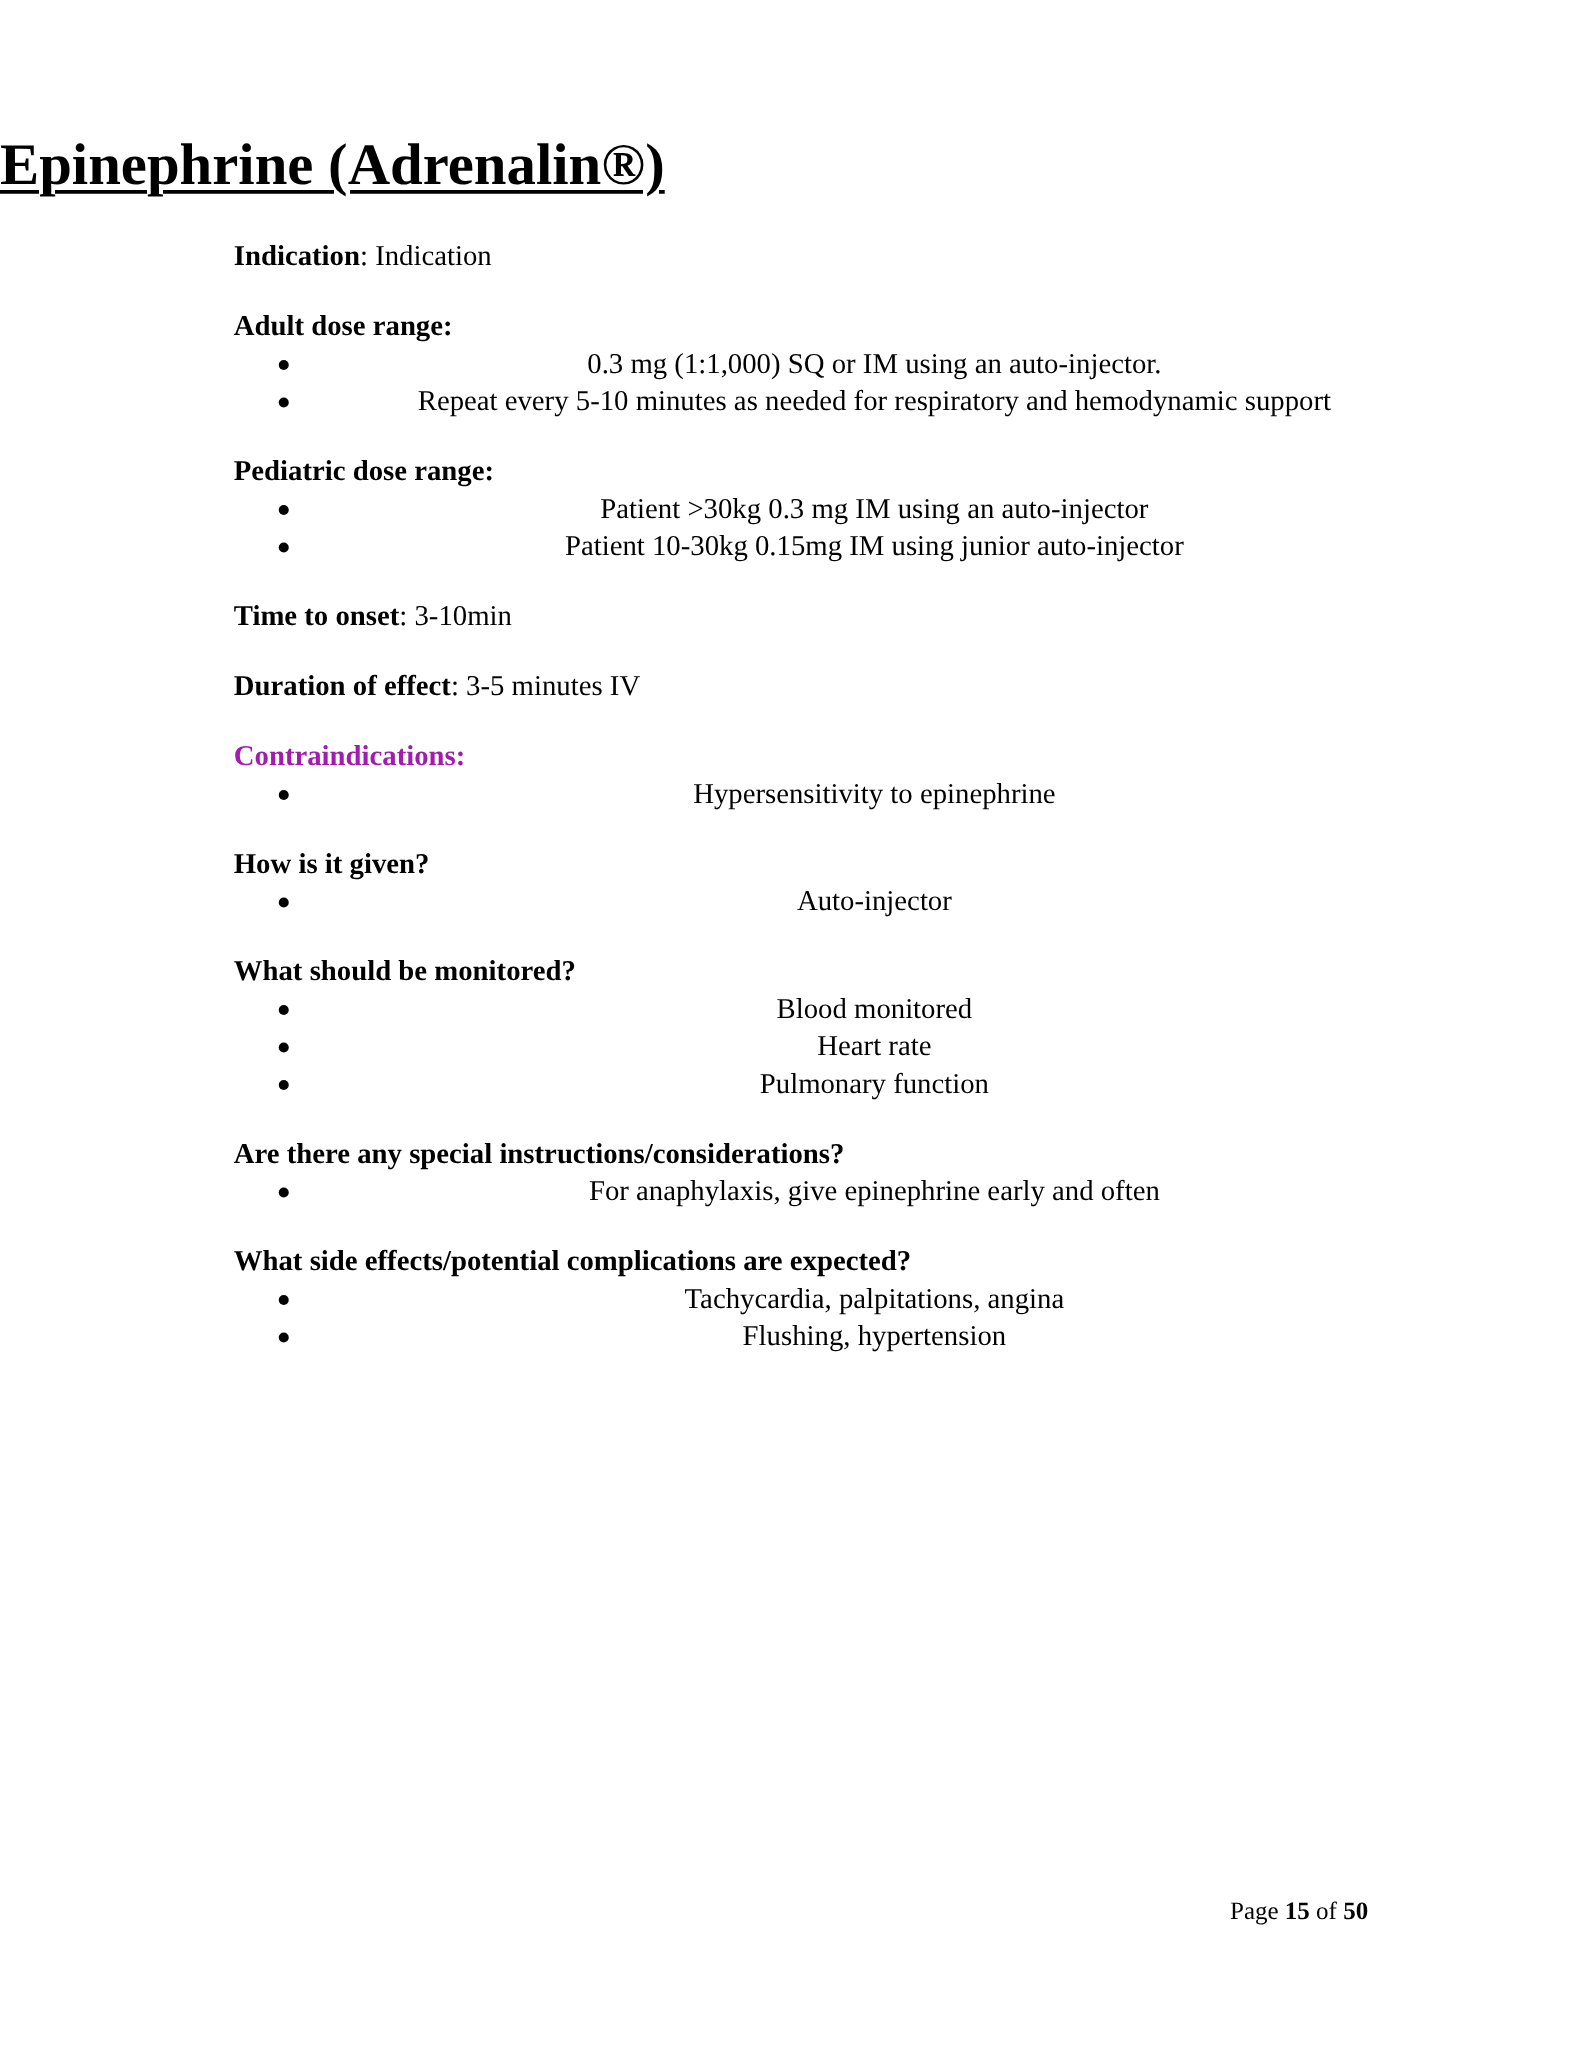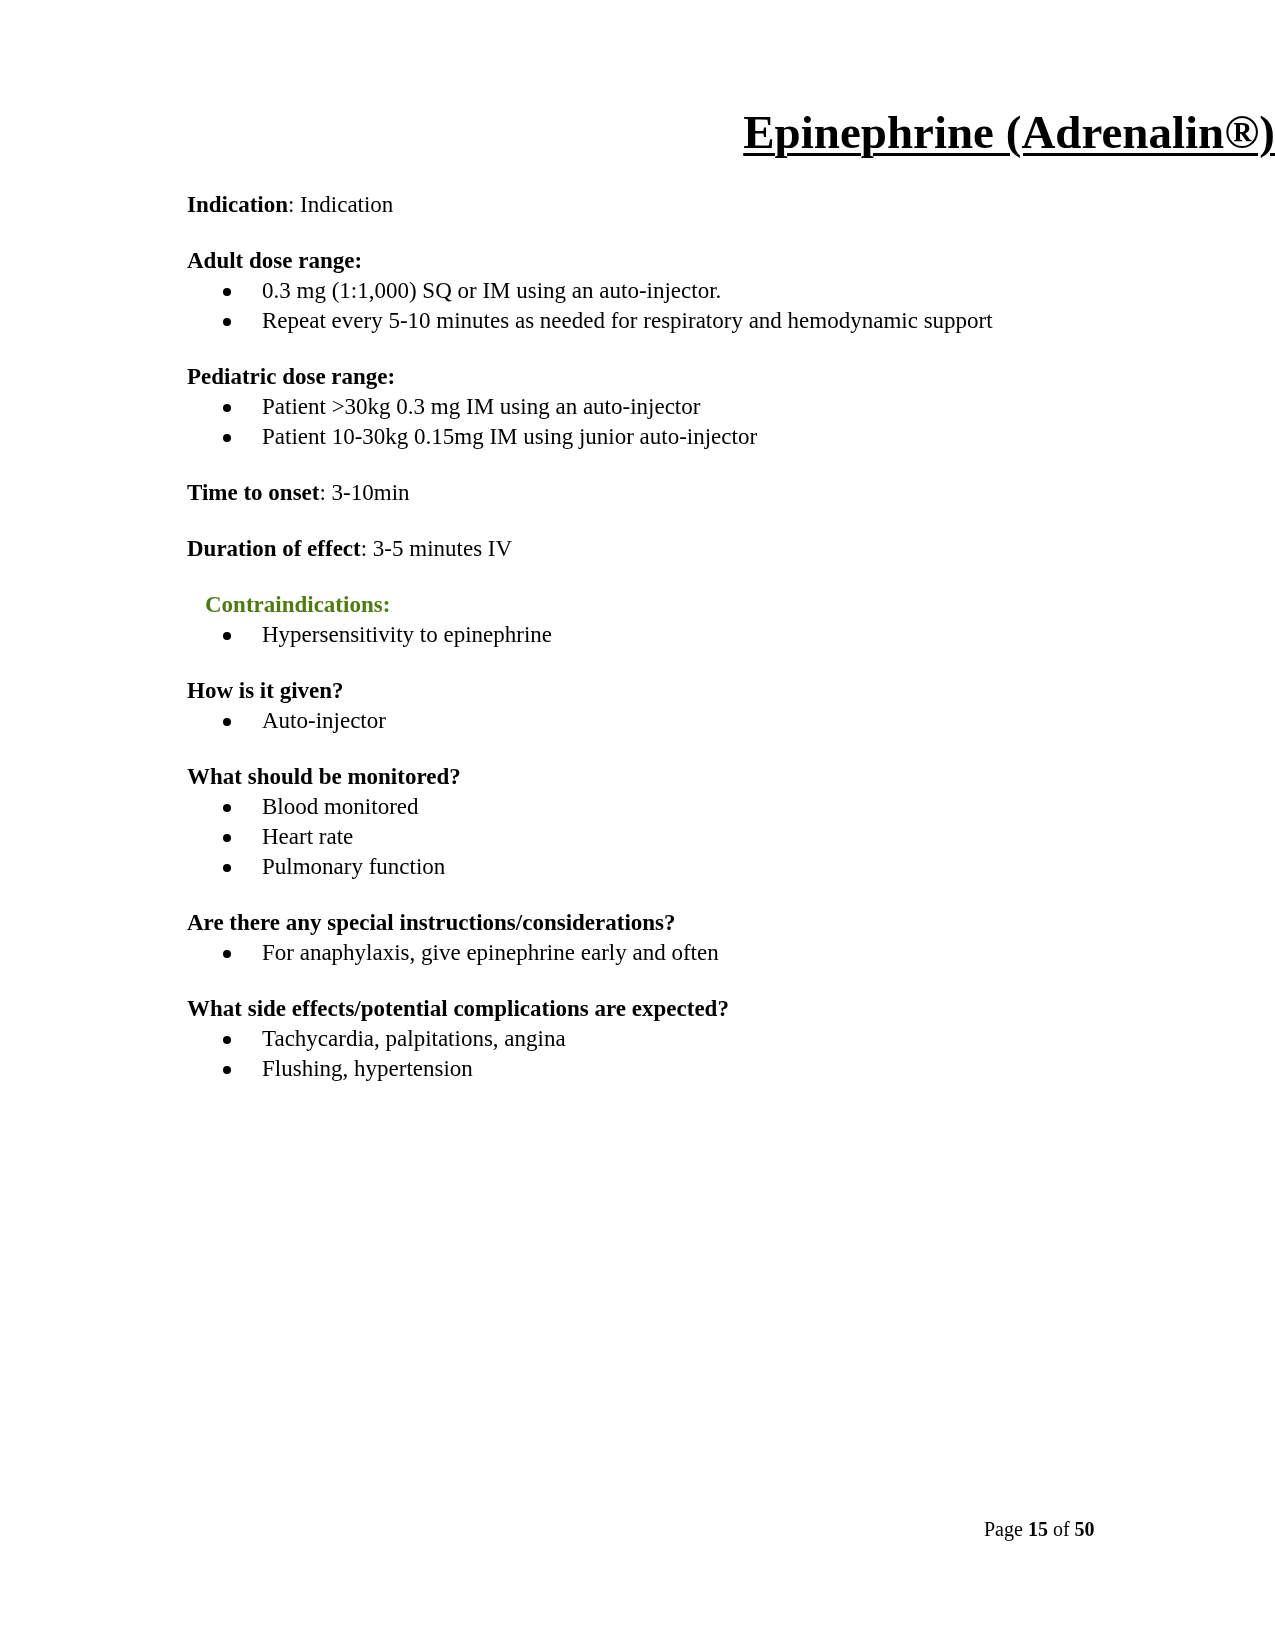--- a/index.html
+++ b/index.html
@@ -3,32 +3,32 @@
 <meta charset="utf-8">
 <style>
   html, body { margin: 0; padding: 0; background: #ffffff; }
   body {
     width: 1275px; height: 1651px; position: relative; overflow: hidden;
     font-family: "Liberation Serif", "DejaVu Serif", serif;
     color: #000;
   }
   .title {
     position: absolute; top: 104px; left: 0; width: 1275px;
-    text-align: right; font-weight: bold; font-size: 47px;
+    text-align: left; font-weight: bold; font-size: 47px;
     line-height: 56px; margin: 0;
   }
   .title span { text-decoration: underline; text-decoration-thickness: 3px; text-underline-offset: 5px; }
   .content { position: absolute; left: 187px; top: 190px; width: 950px; }
   .section { margin: 0 0 26px 0; }
   .line { font-size: 23px; line-height: 30px; margin: 0; }
   .heading { font-weight: bold; }
-  .red { color: #4d7c0f; margin-left: 18px; }
+  .red { color: #a21caf; }
   ul.bullets { list-style: none; margin: 0; padding: 0; }
   ul.bullets li {
-    position: relative; padding-left: 75px; font-size: 23px; line-height: 30px;
+    position: relative; padding-left: 75px; font-size: 23px; line-height: 30px; text-align: center;
   }
   ul.bullets li .bullet {
     position: absolute; left: 36px; top: 12px; width: 8px; height: 8px;
     border-radius: 50%; background: #000;
   }
   .footer {
     position: absolute; left: 984px; top: 1517px; font-size: 20px; line-height: 24px;
   }
   .footer b { font-weight: bold; font-family: Liberation Serif, serif; }
 </style>

